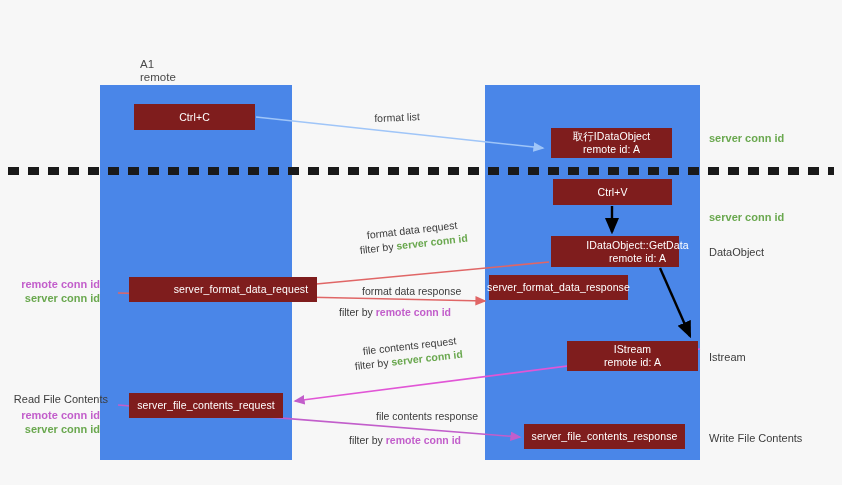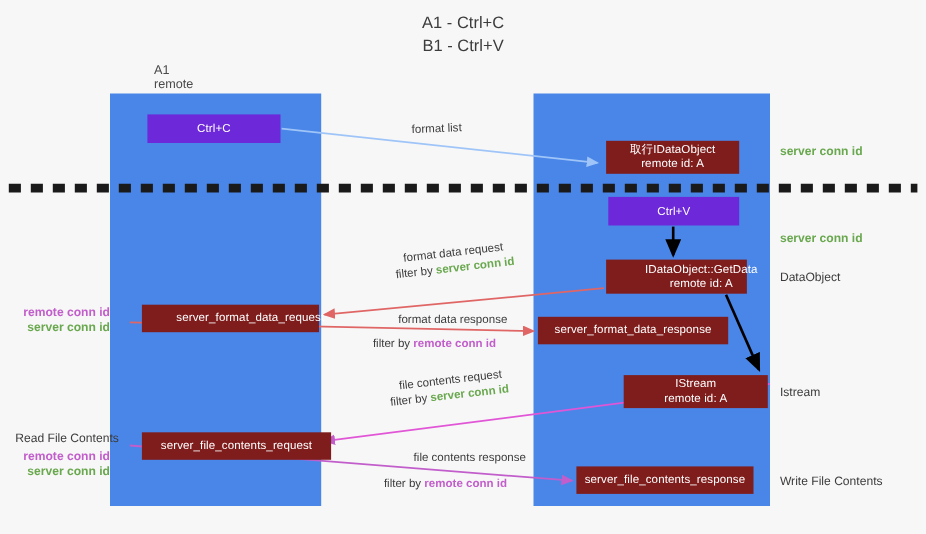--- a/index.html
+++ b/index.html
@@ -44,31 +44,31 @@
   .box{
     box-sizing:border-box;
     display:flex;align-items:center;justify-content:center;
     text-align:center;
     color:#ffffff;
     font-size:10.5px;line-height:13px;
     white-space:pre-line;
     letter-spacing:.1px;
   }
   .green{background:#6aa84f;background:#6fbf73;}
-  .green{background:#6d28d9;}
+  .green{background:#7f1d1d;}
   .orange{background:#7f1d1d;}
 
   #box-ctrlc{left:134px;top:104px;width:121px;height:26px;}
   #box-idataobject{left:551px;top:128px;width:121px;height:30px;}
   #box-ctrlv{left:553px;top:179px;width:119px;height:26px;}
   #box-getdata{left:551px;top:236px;width:128px;height:31px;padding-left:45px;}
-  #box-fdreq{left:129px;top:277px;width:161px;height:25px;padding-left:36px;}
-  #box-fdresp{left:489px;top:288px;width:173px;height:25px;}
+  #box-fdreq{left:129px;top:277px;width:188px;height:25px;padding-left:36px;}
+  #box-fdresp{left:489px;top:275px;width:139px;height:25px;}
   #box-istream{left:567px;top:341px;width:131px;height:30px;}
-  #box-fcreq{left:129px;top:393px;width:172px;height:25px;}
+  #box-fcreq{left:129px;top:393px;width:154px;height:25px;}
   #box-fcresp{left:524px;top:424px;width:161px;height:25px;}
 
   
   .side-lbl{font-size:11px;line-height:14px;}
   .green-t{color:#6aa84f;font-weight:bold;}
   .purple-t{color:#c25ecb;font-weight:bold;}
   .plain-t{color:#3c3c3c;}
 
   #lbl-sc1{left:709px;top:131px;}
   #lbl-sc2{left:709px;top:210px;}
@@ -103,22 +103,20 @@
   #lbl-fcresp1{left:376px;top:409px;}
   #lbl-fcresp2{left:349px;top:433px;}
 
   svg.overlay{position:absolute;left:0;top:0;width:842px;height:485px;pointer-events:none;}
 </style>
 </head>
 <body>
 
 <div id="stage">
 
-  <div class="abs" id="title">A1 - Ctrl+C
-B1 - Ctrl+V</div>
 
   <div class="abs col-head" id="head-a">A1
 remote</div>
   <div class="abs col-head" id="head-b">B1
 connection</div>
 
   <div class="abs lane" id="lane-a"></div>
   <div class="abs lane" id="lane-b"></div>
 
   <svg class="overlay" viewBox="0 0 842 485">

